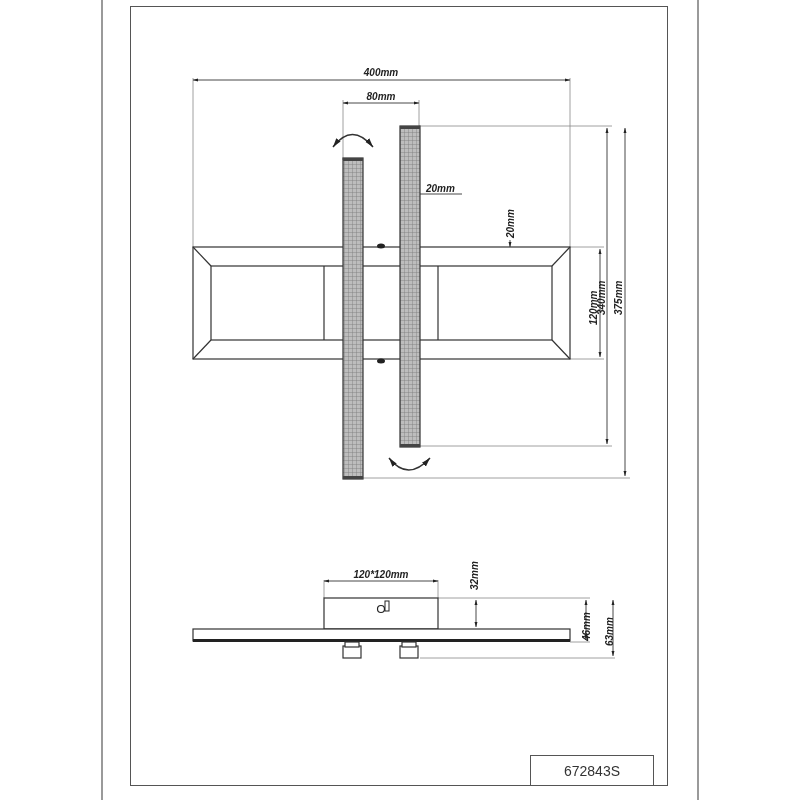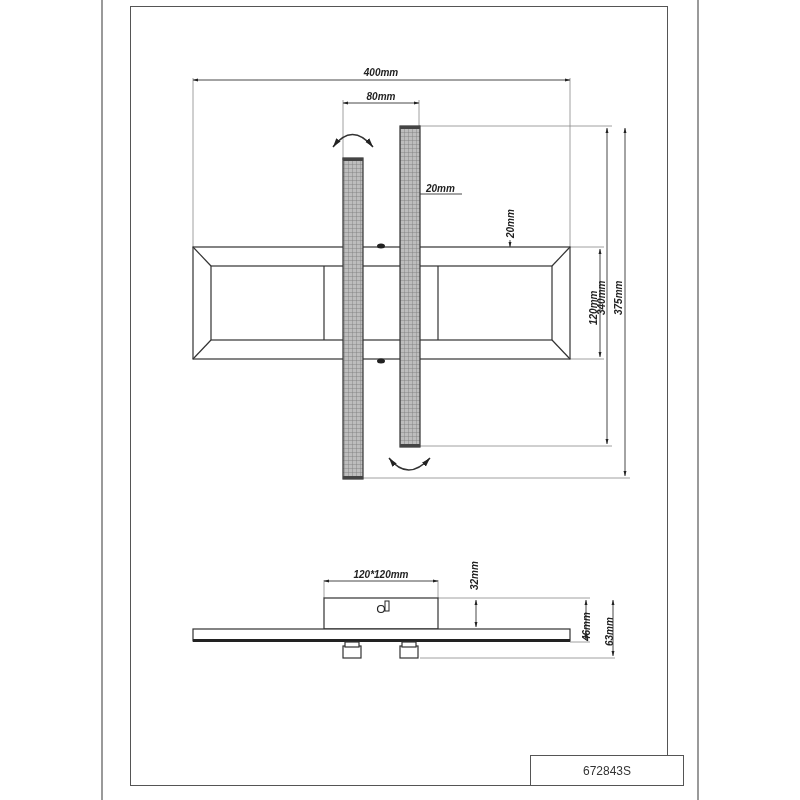--- a/index.html
+++ b/index.html
@@ -1,20 +1,20 @@
 <!DOCTYPE html>
 <html><head>
   <meta charset="utf-8">
   <style>
     html, body { margin: 0; padding: 0; background: #ffffff; }
     body { width: 800px; height: 800px; position: relative; overflow: hidden; }
     .page-edge-left { position: absolute; left: 101px; top: 0; width: 2px; height: 800px; background: #9a9a9a; }
     .page-edge-right { position: absolute; left: 697px; top: 0; width: 2px; height: 800px; background: #9a9a9a; }
     .sheet-frame { position: absolute; left: 130px; top: 6px; width: 538px; height: 780px; border: 1.5px solid #555; box-sizing: border-box; }
-    .title-block { position: absolute; left: 530px; top: 755px; width: 154px; height: 31px; border: 1.5px solid #555; box-sizing: border-box; display: flex; align-items: center; justify-content: center; font-family: "Liberation Sans", sans-serif; font-size: 12px; color: #333; background: #fff; }
+    .title-block { position: absolute; left: 530px; top: 755px; width: 124px; height: 31px; border: 1.5px solid #555; box-sizing: border-box; display: flex; align-items: center; justify-content: center; font-family: "Liberation Sans", sans-serif; font-size: 14px; color: #333; background: #fff; }
     svg.drawing { position: absolute; left: 0; top: 0; }
     .dim { font-family: "Liberation Sans", sans-serif; font-style: italic; font-weight: bold; font-size: 10px; fill: #222; }
   </style>
 </head>
 <body>
 
 <div class="page-edge-left"></div>
 <div class="page-edge-right"></div>
 <div class="sheet-frame"></div>
 

